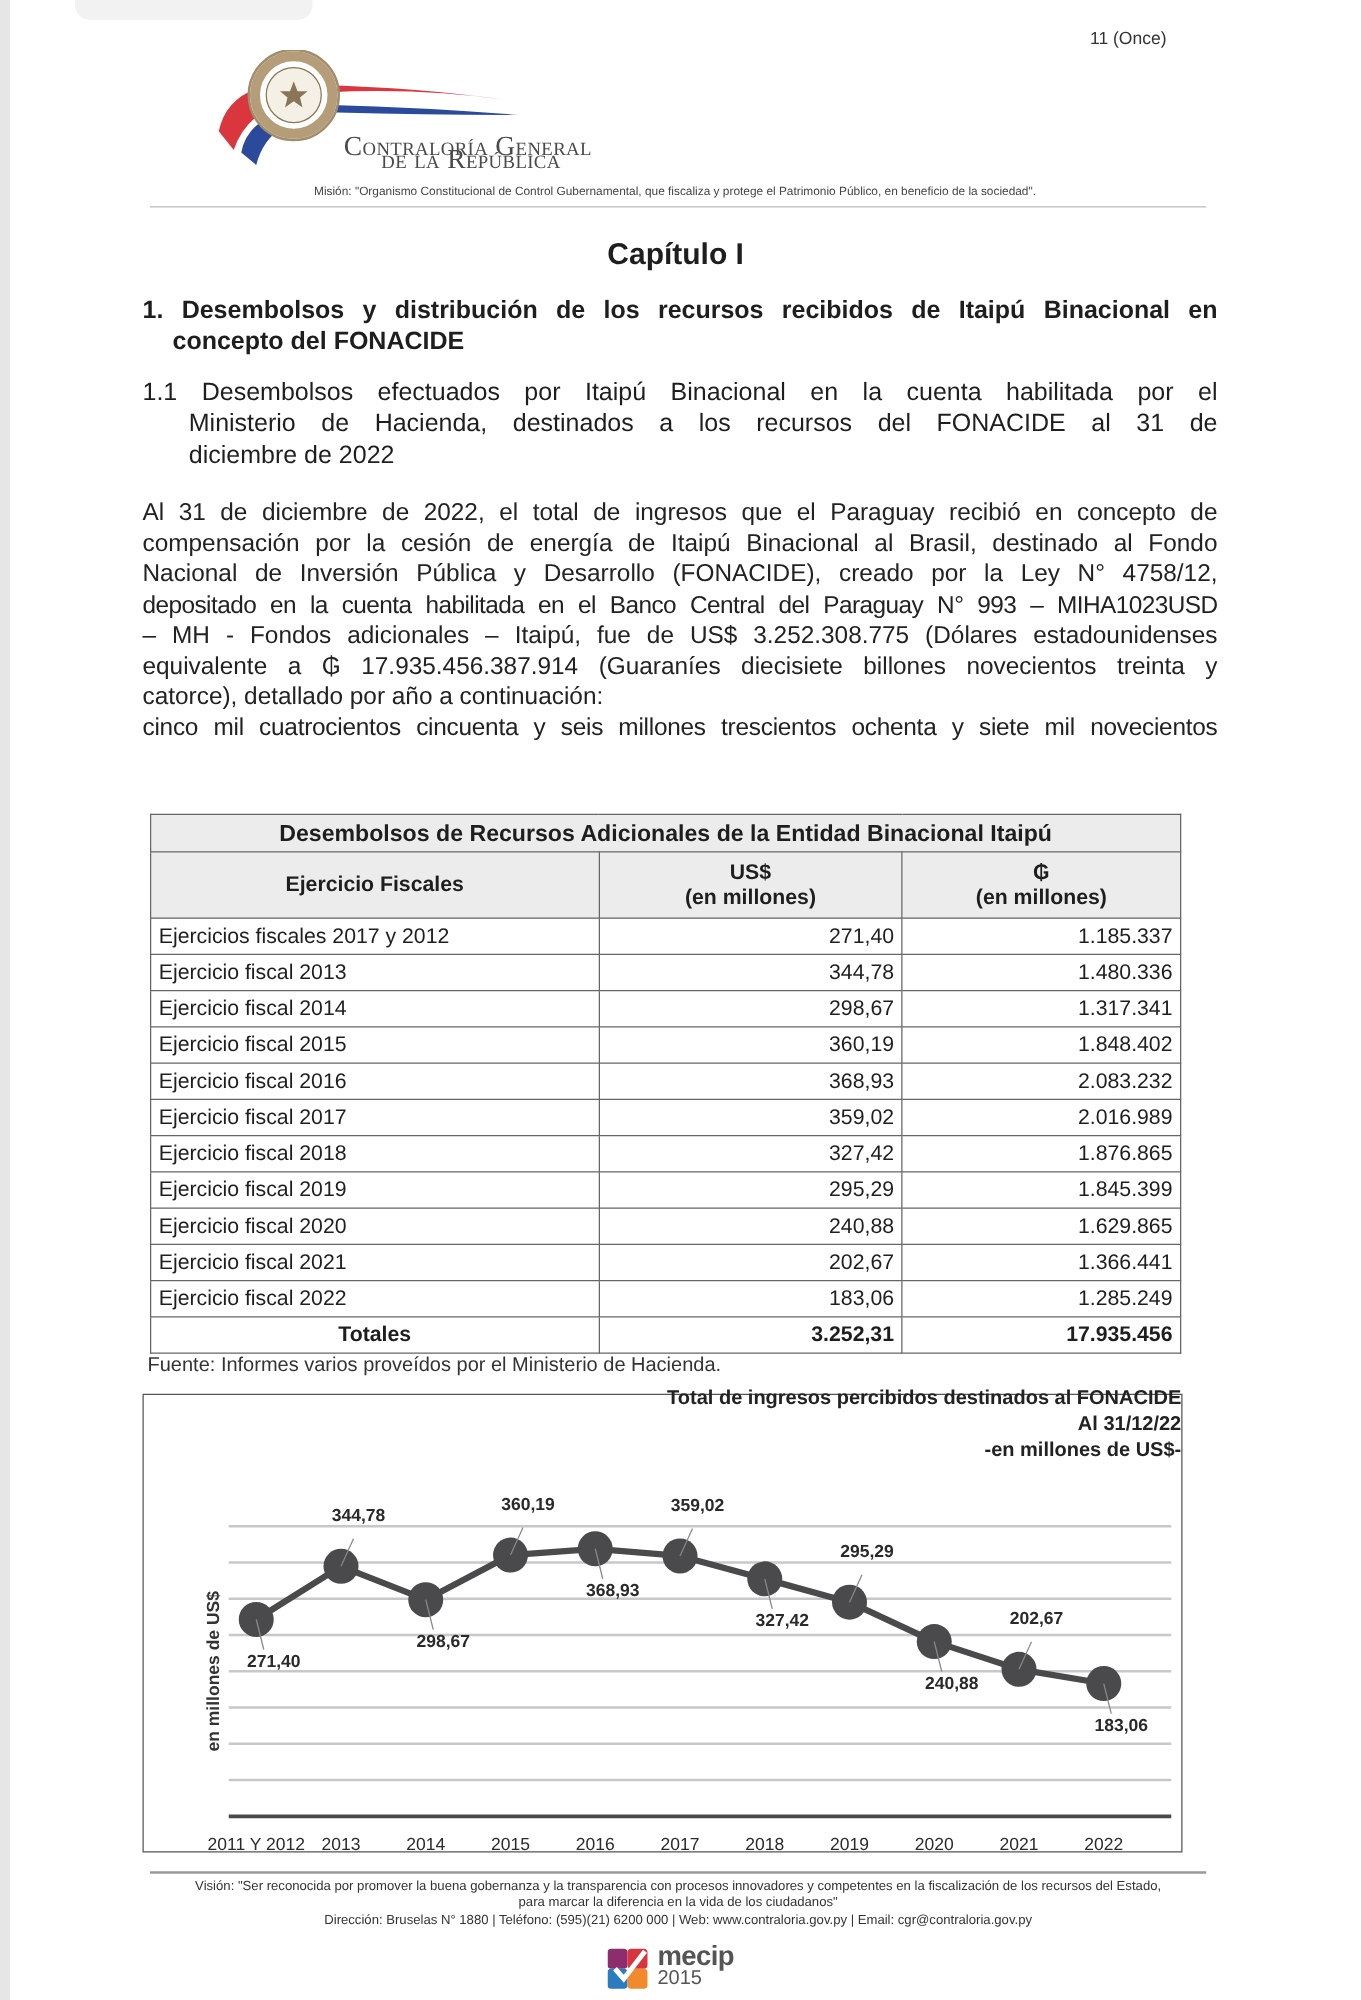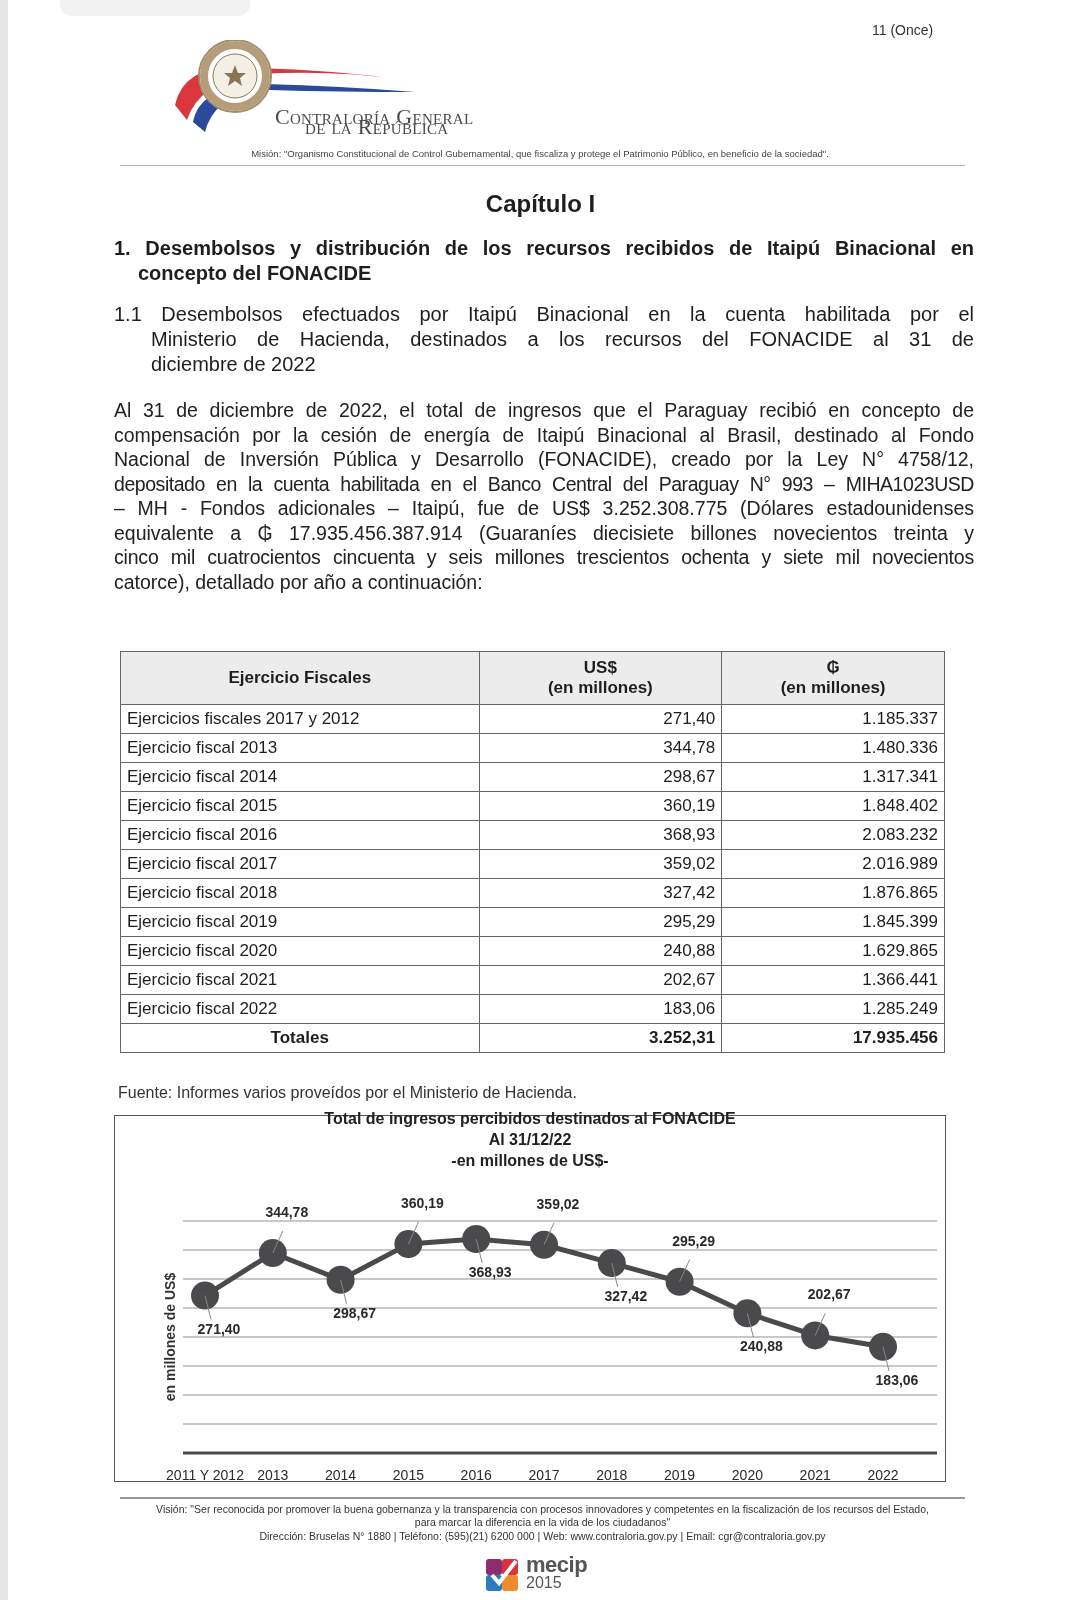--- a/index.html
+++ b/index.html
@@ -33,21 +33,21 @@
   table.data td, table.data th { border:1.3px solid #666; padding:0 6px; height:28px; }
   table.data th { background:#ececec; font-weight:bold; }
   table.data .title th { height:29px; font-size:18.5px; }
   table.data .head th { height:52px; font-size:17px; line-height:20px; }
   table.data td.num { text-align:right; }
   table.data tr.total td { font-weight:bold; font-size:17px; }
   table.data tr.total td.lbl { text-align:center; }
   .fuente { position:absolute; left:118px; top:1084px; font-size:16px; color:#333; }
 
   .chartbox { position:absolute; left:114px; top:1115px; width:832px; height:367px; border:1.5px solid #555; box-sizing:border-box; }
-  .chart-title { position:absolute; left:0; width:100%; text-align:center; font-weight:bold; font-size:16px; color:#222; line-height:21px; }
+  .chart-title { position:absolute; left:0; width:100%; text-align:right; font-weight:bold; font-size:16px; color:#222; line-height:21px; }
   svg.chart { position:absolute; left:0; top:0; }
 
   .hr-bottom { position:absolute; left:120px; top:1497px; width:845px; height:1.5px; background:#999; }
   .foot { position:absolute; left:120px; width:845px; text-align:center; font-size:10.5px; color:#333; line-height:13px; }
   .mecip { position:absolute; left:486px; top:1555px; width:120px; height:40px; }
   .mecip-text { position:absolute; left:526px; top:1552px; font-size:22px; font-weight:bold; color:#555; letter-spacing:-0.5px; }
   .mecip-year { position:absolute; left:526px; top:1574px; font-size:16px; color:#555; }
 </style>
 </head>
 <body>
@@ -85,31 +85,34 @@
   <span class="ind last">diciembre de 2022</span>
 </div>
 
 <div class="para">
   <span class="ln">Al 31 de diciembre de 2022, el total de ingresos que el Paraguay recibió en concepto de</span>
   <span class="ln">compensación por la cesión de energía de Itaipú Binacional al Brasil, destinado al Fondo</span>
   <span class="ln">Nacional de Inversión Pública y Desarrollo (FONACIDE), creado por la Ley N° 4758/12,</span>
   <span class="ln" style="letter-spacing:-0.45px;">depositado en la cuenta habilitada en el Banco Central del Paraguay N° 993 – MIHA1023USD</span>
   <span class="ln">– MH - Fondos adicionales – Itaipú, fue de US$ 3.252.308.775 (Dólares estadounidenses</span>
   <span class="ln">equivalente a ₲ 17.935.456.387.914 (Guaraníes diecisiete billones novecientos treinta y</span>
+  <span class="ln last">catorce), detallado por año a continuación:</span>
   <span class="ln" style="letter-spacing:-0.2px;">cinco mil cuatrocientos cincuenta y seis millones trescientos ochenta y siete mil novecientos</span>
-  <span class="ln last">catorce), detallado por año a continuación:</span>
 </div>
 
 <table class="data">
   <colgroup>
       <col style="width:359px">
       <col style="width:243px">
       <col style="width:223px">
     </colgroup>
   <thead>
+    <tr class="title">
+        <th colspan="3">Desembolsos de Recursos Adicionales de la Entidad Binacional Itaipú</th>
+      </tr>
     <tr class="head">
       <th>Ejercicio Fiscales</th>
       <th><span>US$</span><br><span>(en millones)</span></th>
       <th><span>₲</span><br><span>(en millones)</span></th>
     </tr>
   </thead>
   <tbody id="tbody">
       <tr>
         <td>Ejercicios fiscales 2017 y 2012</td>
         <td class="num">271,40</td>

